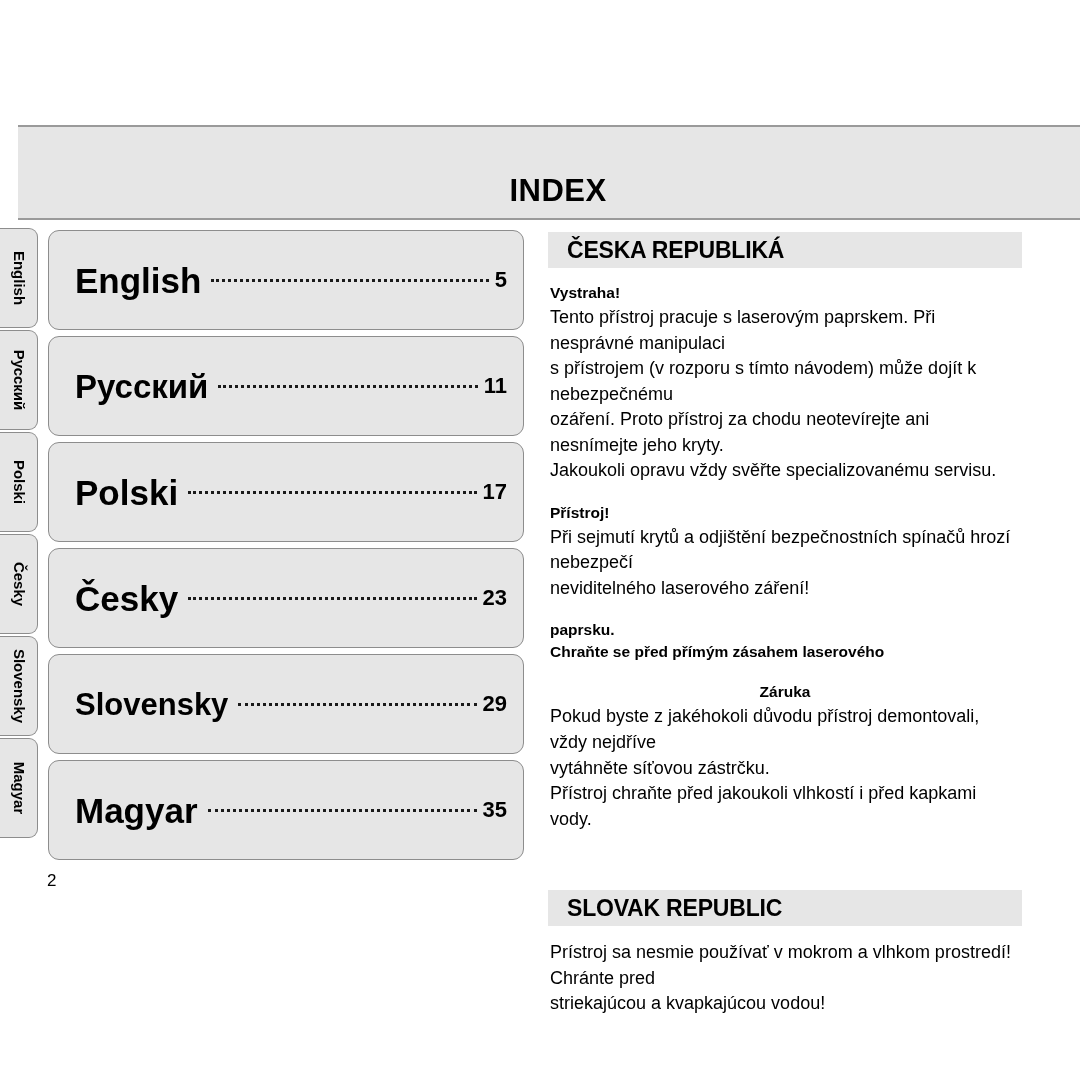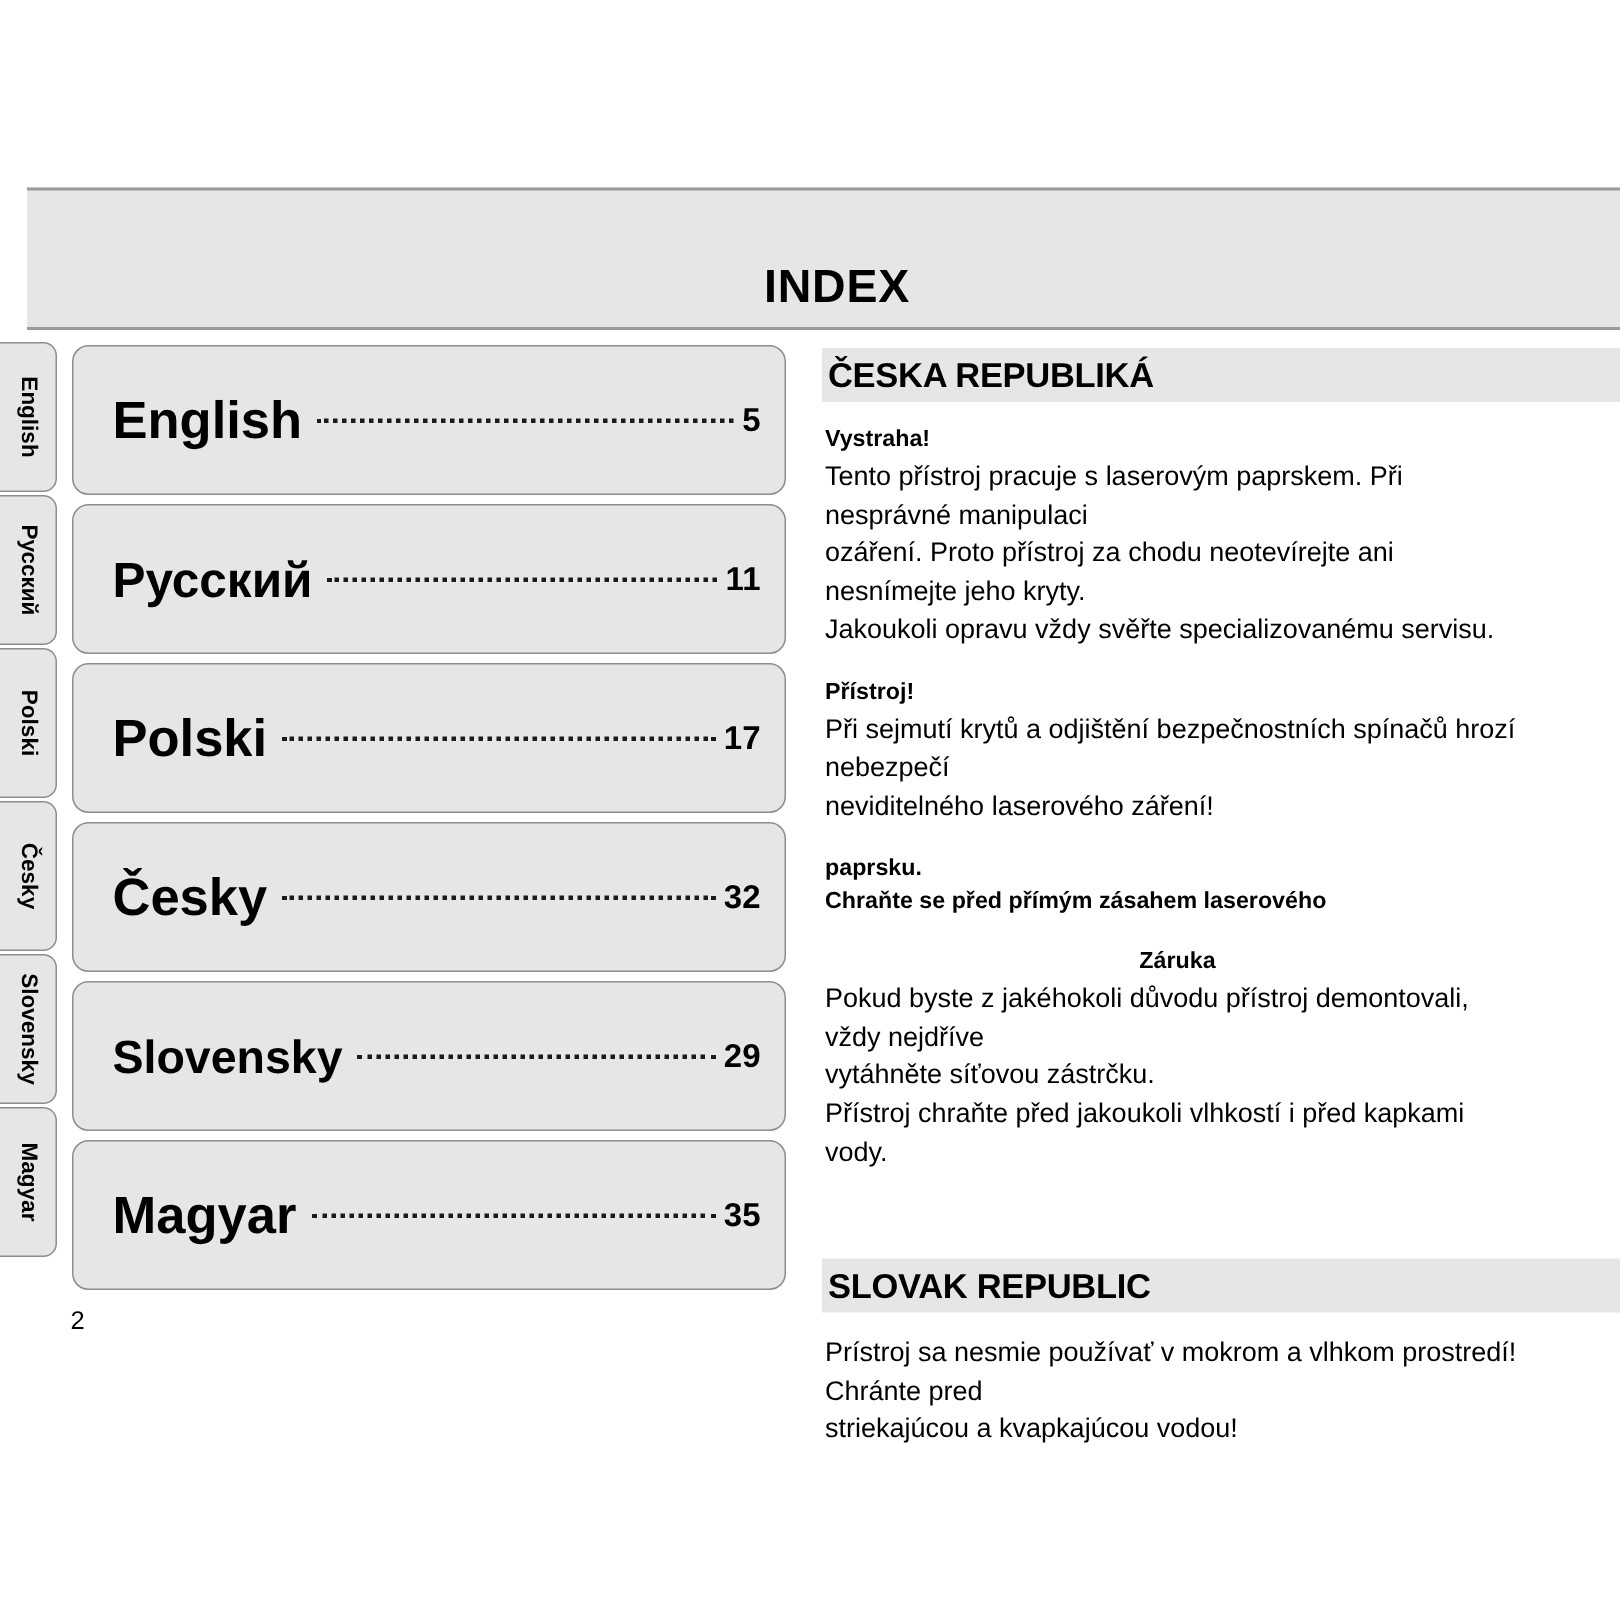--- a/index.html
+++ b/index.html
@@ -135,26 +135,26 @@
 
   
   #right-col {
     position: absolute;
     left: 548px;
     top: 232px;
     width: 474px;
   }
   .section-bar {
     background: #e6e6e6;
-    width: 532px;
+    width: 474px;
     height: 36px;
     display: flex;
     align-items: center;
     box-sizing: border-box;
-    padding-left: 4px;
+    padding-left: 19px;
   }
   .section-bar-title {
     font-size: 23px;
     font-weight: bold;
     line-height: 1;
     letter-spacing: -0.2px;
   }
   .section-body {
     padding: 0 2px;
     margin-top: 14px;
@@ -220,21 +220,21 @@
       <div class="index-inner">
         <span class="lang-name ">Polski</span>
         <span class="leader"></span>
         <span class="page-num">17</span>
       </div>
     </div>
     <div class="index-row">
       <div class="index-inner">
         <span class="lang-name ">Česky</span>
         <span class="leader"></span>
-        <span class="page-num">32</span>
+        <span class="page-num">23</span>
       </div>
     </div>
     <div class="index-row">
       <div class="index-inner">
         <span class="lang-name slo">Slovensky</span>
         <span class="leader"></span>
         <span class="page-num">29</span>
       </div>
     </div>
     <div class="index-row">
@@ -253,20 +253,21 @@
       <div class="section-bar">
         <span class="section-bar-title">ČESKA REPUBLIKÁ</span>
       </div>
       <div class="section-body">
         <div class="blk">
           <div class="blk-head">
             <span class="ln" style="display: block;">Vystraha!</span>
           </div>
           <div class="blk-para">
             <span class="ln">Tento přístroj pracuje s laserovým paprskem. Při nesprávné manipulaci</span>
+            <span class="ln">s přístrojem (v rozporu s tímto návodem) může dojít k nebezpečnému</span>
             <span class="ln">ozáření. Proto přístroj za chodu neotevírejte ani nesnímejte jeho kryty.</span>
             <span class="ln">Jakoukoli opravu vždy svěřte specializovanému servisu.</span>
           </div>
         </div>
         <div class="blk">
           <div class="blk-head">
             <span class="ln" style="display: block;">Přístroj!</span>
           </div>
           <div class="blk-para">
             <span class="ln">Při sejmutí krytů a odjištění bezpečnostních spínačů hrozí nebezpečí</span>

